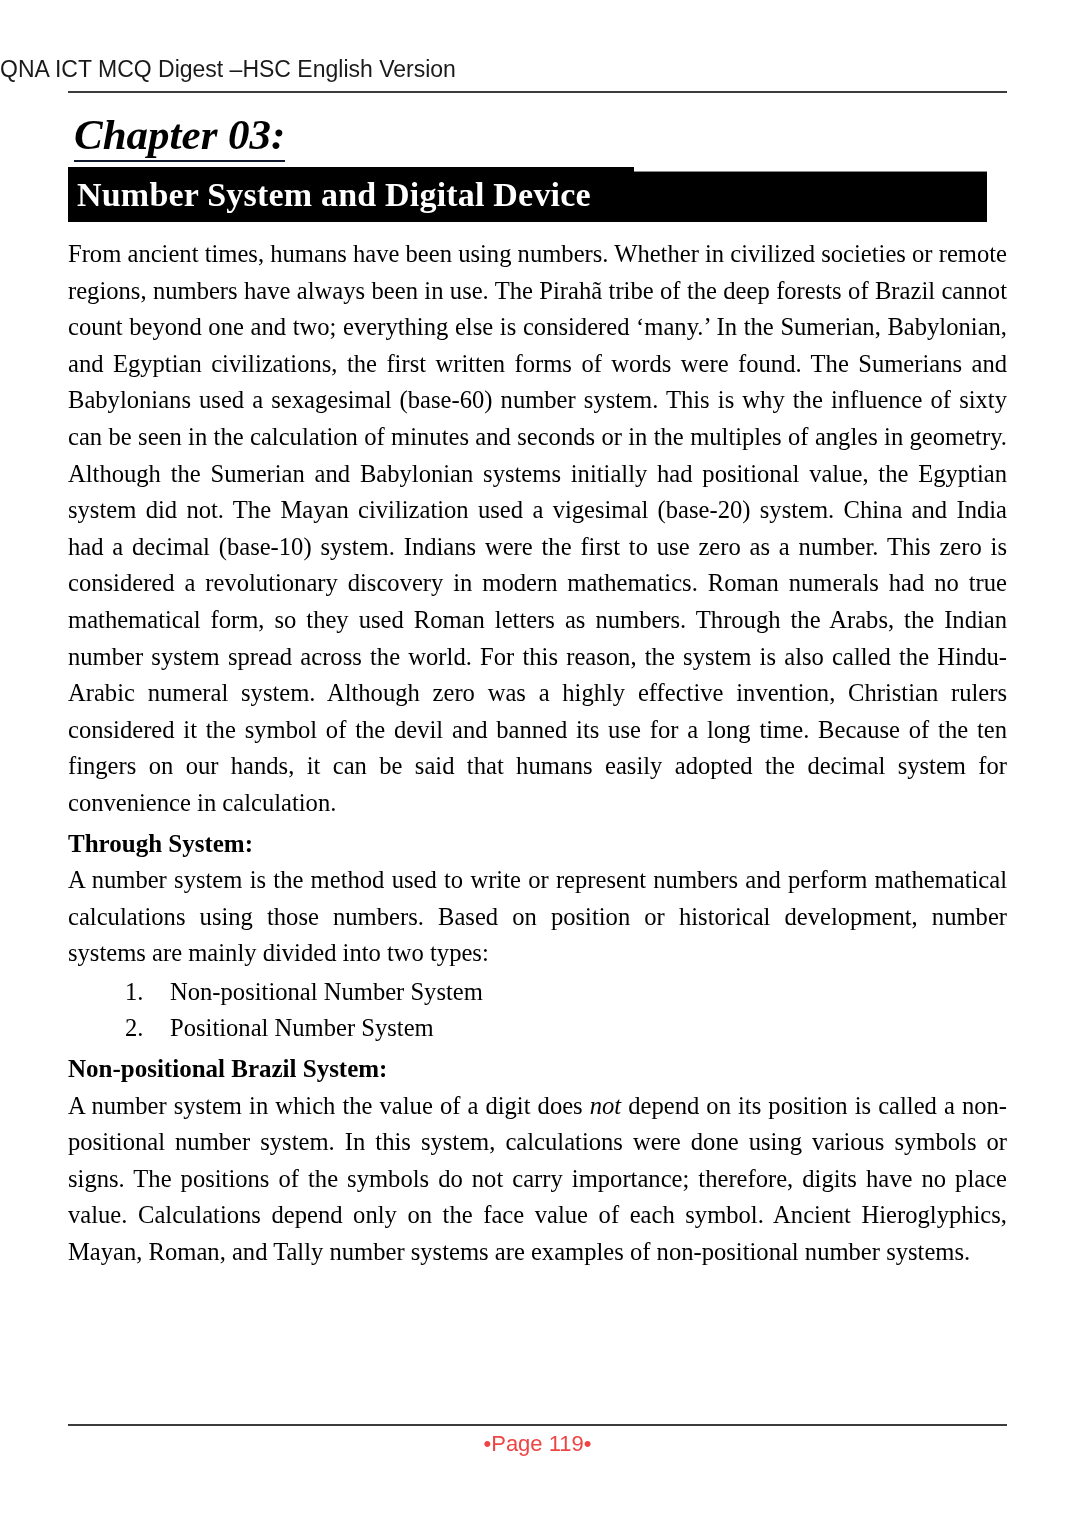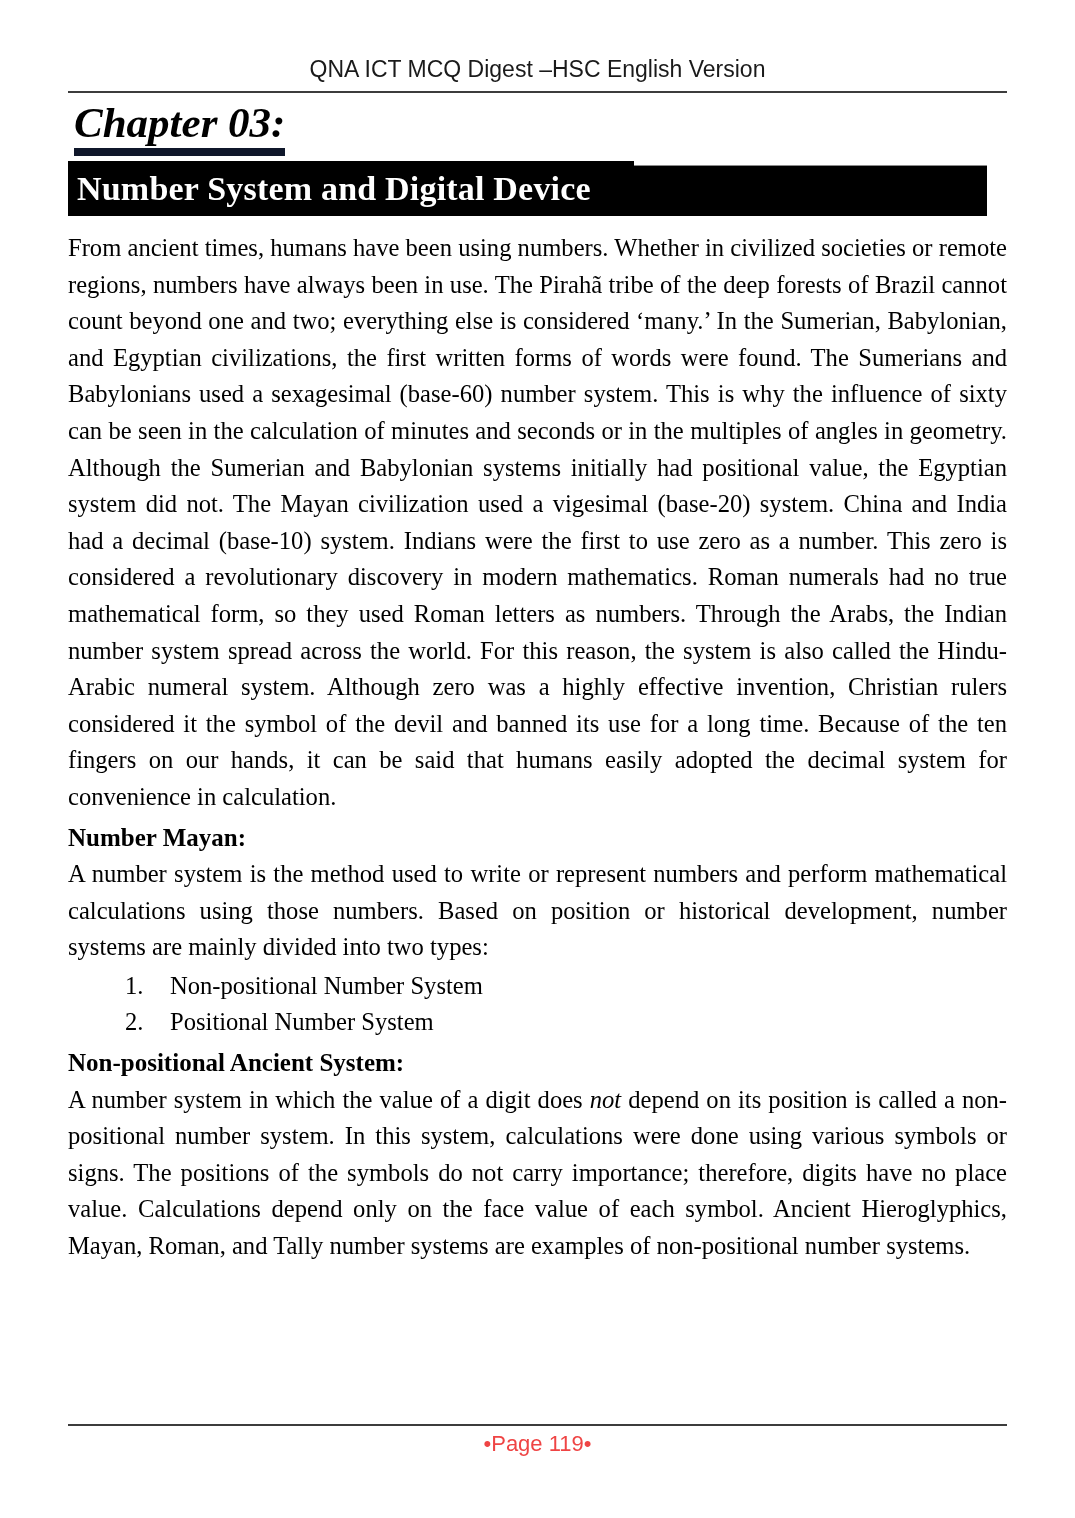--- a/index.html
+++ b/index.html
@@ -9,39 +9,38 @@
     width: 1075px;
     height: 1518px;
     margin: 0 auto;
     background: #ffffff;
     overflow: hidden;
     font-family: "Liberation Serif", "DejaVu Serif", serif;
     color: #000000;
   }
   .running-head {
     padding-top: 54px;
-    text-align: center;
     font-family: "Liberation Sans", "DejaVu Sans", sans-serif;
     font-size: 23px;
     line-height: 30px;
     color: #1a1a1a;
   }
   .header-rule {
     margin: 7px 68px 0 68px;
     height: 0;
     border-top: 2.5px solid #3c3c3c;
   }
   .chapter-title {
     display: inline-block;
-    margin: 8px 0 0 74px;
+    margin: 20px 0 0 74px;
     font-size: 43px;
     font-weight: 700;
     font-style: italic;
     line-height: 44px;
-    border-bottom: 8px solid #0f172a;
+    border-bottom: 2px solid #0f172a;
     padding-bottom: 3px;
   }
   .banner {
     position: relative;
     margin: 5px 88px 0 68px;
     height: 55px;
     background: #000000;
     display: flex;
     align-items: center;
   }
@@ -121,36 +120,36 @@
 
   <div class="banner">
     <span class="banner-notch"></span>
     <span class="banner-text">Number System and Digital Device</span>
   </div>
 
   <div class="content">
 
     <p class="body-text">From ancient times, humans have been using numbers. Whether in civilized societies or remote regions, numbers have always been in use. The Pirahã tribe of the deep forests of Brazil cannot count beyond one and two; everything else is considered ‘many.’ In the Sumerian, Babylonian, and Egyptian civilizations, the first written forms of words were found. The Sumerians and Babylonians used a sexagesimal (base-60) number system. This is why the influence of sixty can be seen in the calculation of minutes and seconds or in the multiples of angles in geometry. Although the Sumerian and Babylonian systems initially had positional value, the Egyptian system did not. The Mayan civilization used a vigesimal (base-20) system. China and India had a decimal (base-10) system. Indians were the first to use zero as a number. This zero is considered a revolutionary discovery in modern mathematics. Roman numerals had no true mathematical form, so they used Roman letters as numbers. Through the Arabs, the Indian number system spread across the world. For this reason, the system is also called the Hindu-Arabic numeral system. Although zero was a highly effective invention, Christian rulers considered it the symbol of the devil and banned its use for a long time. Because of the ten fingers on our hands, it can be said that humans easily adopted the decimal system for convenience in calculation.</p>
 
-    <div class="section-heading">Number Mayan:</div>
+    <div class="section-heading">Through System:</div>
 
     <p class="body-text">A number system is the method used to write or represent numbers and perform mathematical calculations using those numbers. Based on position or historical development, number systems are mainly divided into two types:</p>
 
     <div class="num-list">
       <div class="list-item">
         <span class="list-num">1.</span>
         <span>Non-positional Number System</span>
       </div>
       <div class="list-item">
         <span class="list-num">2.</span>
         <span>Positional Number System</span>
       </div>
     </div>
 
-    <div class="section-heading">Non-positional Ancient System:</div>
+    <div class="section-heading">Non-positional Brazil System:</div>
 
     <p class="body-text"><span>A number system in which the value of a digit does </span><span class="italic">not</span><span> depend on its position is called a non-positional number system. In this system, calculations were done using various symbols or signs. The positions of the symbols do not carry importance; therefore, digits have no place value. Calculations depend only on the face value of each symbol. Ancient Hieroglyphics, Mayan, Roman, and Tally number systems are examples of non-positional number systems.</span></p>
 
   </div>
 
   <div class="footer">
     <div class="footer-rule"></div>
     <div class="footer-text">•Page 119•</div>
   </div>
 

